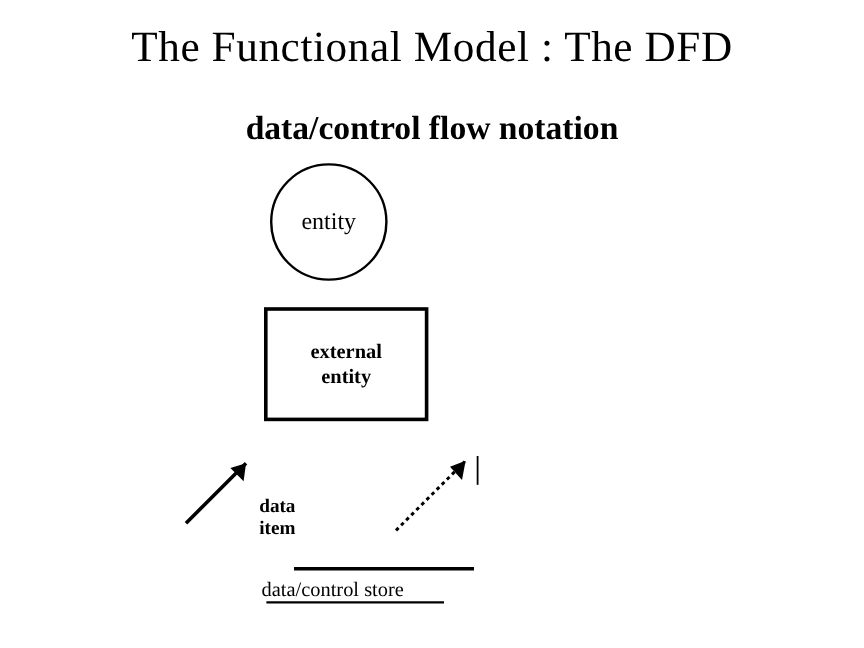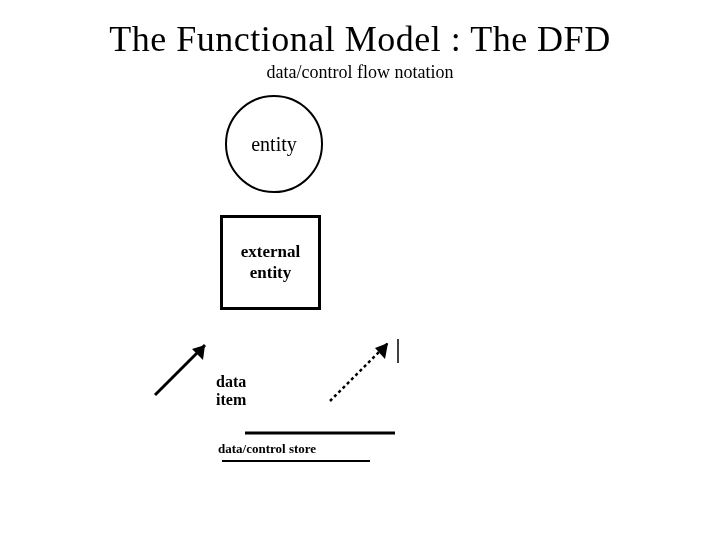--- a/index.html
+++ b/index.html
@@ -12,23 +12,24 @@
       position: relative;
     }
     .title {
       font-size: 36px;
       font-weight: normal;
       text-align: center;
       padding-top: 18px;
       letter-spacing: 0.5px;
     }
     .subtitle {
-      font-size: 18px;
+      font-size: 28px;
       text-align: center;
-      margin-top: 2px;
+      margin-top: 32px;
+      font-weight: bold;
     }
     .canvas {
       position: relative;
       width: 720px;
       height: 440px;
     }
     .process-circle {
       position: absolute;
       left: 225px;
       top: 12px;
@@ -38,21 +39,21 @@
       border-radius: 50%;
       display: flex;
       align-items: center;
       justify-content: center;
       font-size: 20px;
     }
     .entity-box {
       position: absolute;
       left: 220px;
       top: 132px;
-      width: 101px;
+      width: 137px;
       height: 95px;
       border: 3px solid #000;
       display: flex;
       align-items: center;
       justify-content: center;
       text-align: center;
       font-size: 17px;
       font-weight: bold;
       line-height: 1.2;
     }
@@ -69,22 +70,22 @@
       left: 390px;
       top: 298px;
       font-size: 16px;
       font-weight: bold;
       line-height: 1.15;
     }
     .store-label {
       position: absolute;
       left: 218px;
       top: 358px;
-      font-size: 13px;
-      font-weight: bold;
+      font-size: 17px;
+      font-weight: normal;
     }
     .svg-layer {
       position: absolute;
       left: 0;
       top: 0;
       width: 720px;
       height: 440px;
     }
   </style>
 </head>

